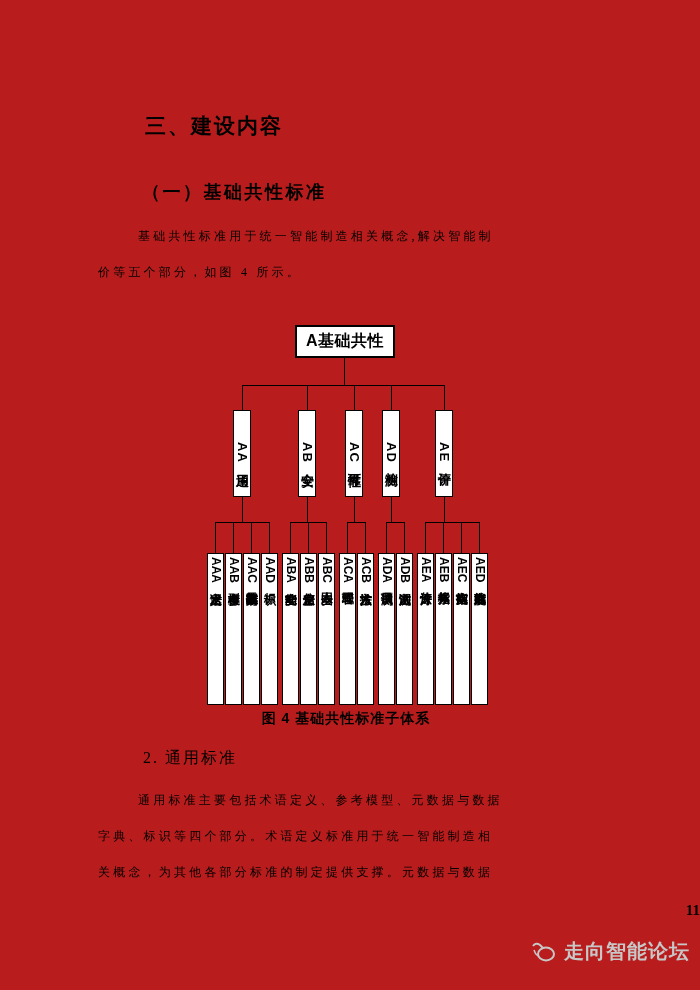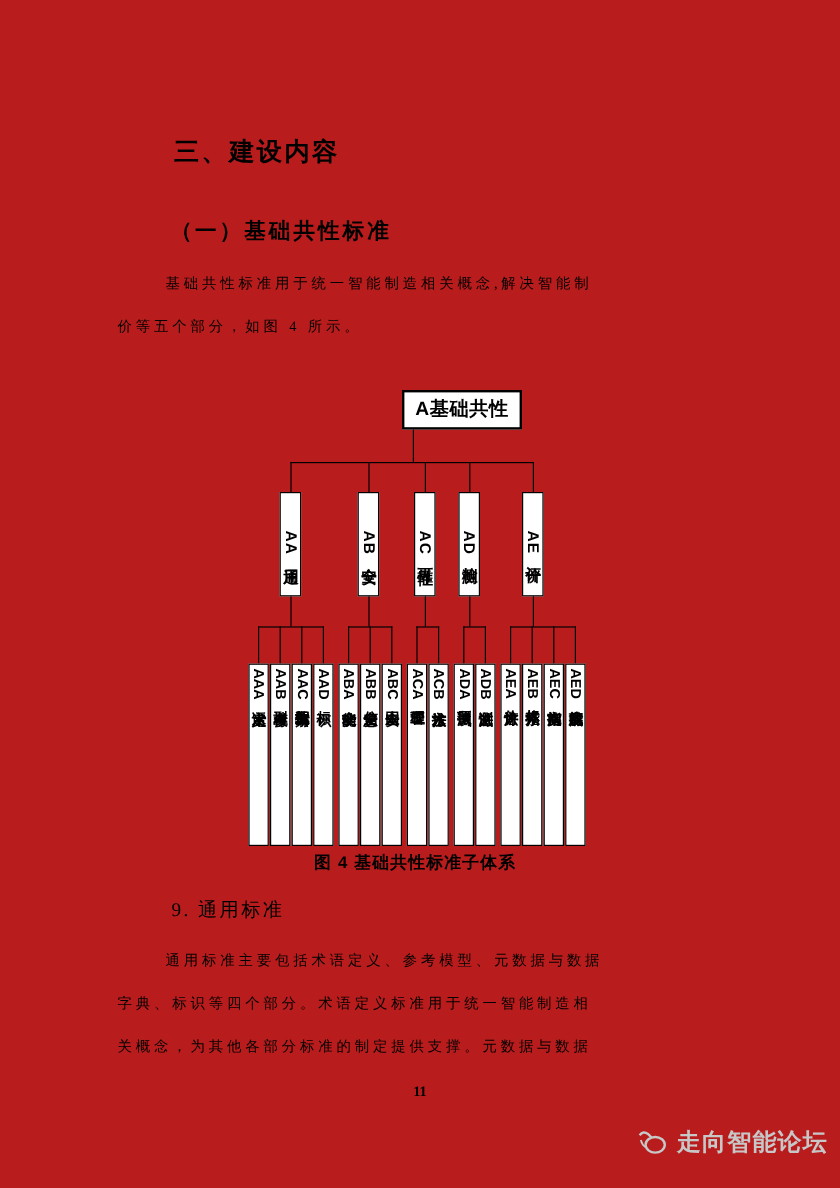--- a/index.html
+++ b/index.html
@@ -25,38 +25,38 @@
 
   
   .diagram { position:absolute; left:0; top:0; width:700px; height:990px; pointer-events:none; }
   .ln { position:absolute; background:#000; }
   .dbox {
     position:absolute; box-sizing:border-box; border:1.5px solid #000; background:#fff;
     font-family:"Liberation Sans","DejaVu Sans",sans-serif; font-weight:bold; color:#000;
   }
   .root-box {
     left:295px; top:325px; width:100px; height:33px; border-width:2px;
-    display:flex; align-items:center; justify-content:center; font-size:16px; letter-spacing:0.5px;margin-left:40px;
+    display:flex; align-items:center; justify-content:center; font-size:16px; letter-spacing:0.5px;
   }
   .vbox {
     writing-mode:vertical-rl; text-orientation:mixed;
     top:410px; width:18px; height:87px; font-size:13px; line-height:15px;
     text-align:center; letter-spacing:1px;
   }
   .vbox3 {
     writing-mode:vertical-rl; text-orientation:mixed;
     top:553px; width:17px; height:152px; font-size:12px; line-height:14px;
     text-align:start; padding-top:3px; letter-spacing:0;
   }
   .caption {
     position:absolute; left:0; top:710px; width:692px; text-align:center;
     font-family:"Liberation Sans","DejaVu Sans",sans-serif;
     font-weight:bold; font-size:14px; letter-spacing:1px;
   }
-  .page-num { position:absolute; left:0; top:902px; width:700px; text-align:center; font-size:12px; font-weight:bold; }
+  .page-num { position:absolute; left:0; top:902px; width:700px; text-align:right; font-size:15px; font-weight:bold; }
   .watermark {
     position:absolute; right:10px; top:938px; display:flex; align-items:center; gap:5px;
     color:#c7c7c7; font-family:"Liberation Sans","DejaVu Sans",sans-serif;
     font-size:20px; font-weight:bold; letter-spacing:1px;
   }
   .wm-icon { width:28px; height:24px; display:block; }
 </style>
 </head>
 <body>
 
@@ -128,21 +128,21 @@
     <div class="dbox vbox3" style="left:378px;">ADA测试项目</div>
     <div class="dbox vbox3" style="left:396px;">ADB测试方法</div>
     <div class="dbox vbox3" style="left:417px;">AEA评价方法</div>
     <div class="dbox vbox3" style="left:435px;">AEB指标体系</div>
     <div class="dbox vbox3" style="left:453px;">AEC实施指南</div>
     <div class="dbox vbox3" style="left:471px;">AED能力成熟度</div>
   </div>
 
   <div class="caption">图 4  基础共性标准子体系</div>
 
-  <div class="item-h">9. 通用标准</div>
+  <div class="item-h">2. 通用标准</div>
 
   <div class="para" style="top:782px;">
     <div class="tline indent">通用标准主要包括术语定义、参考模型、元数据与数据</div>
     <div class="tline">字典、标识等四个部分。术语定义标准用于统一智能制造相</div>
     <div class="tline">关概念，为其他各部分标准的制定提供支撑。元数据与数据</div>
   </div>
 
   <div class="page-num">11</div>
 
   <div class="watermark">

